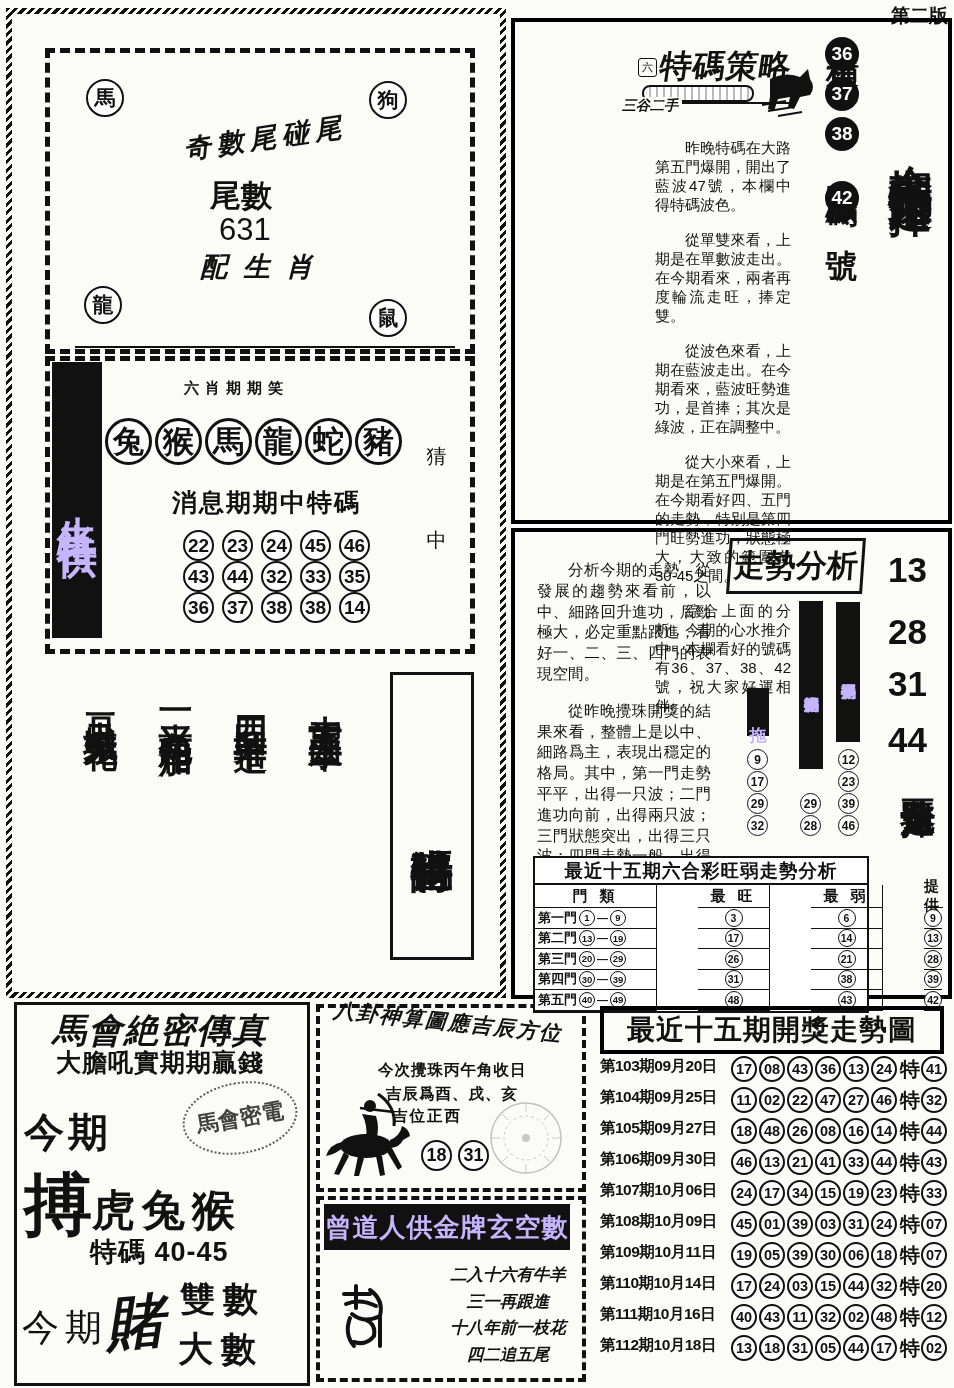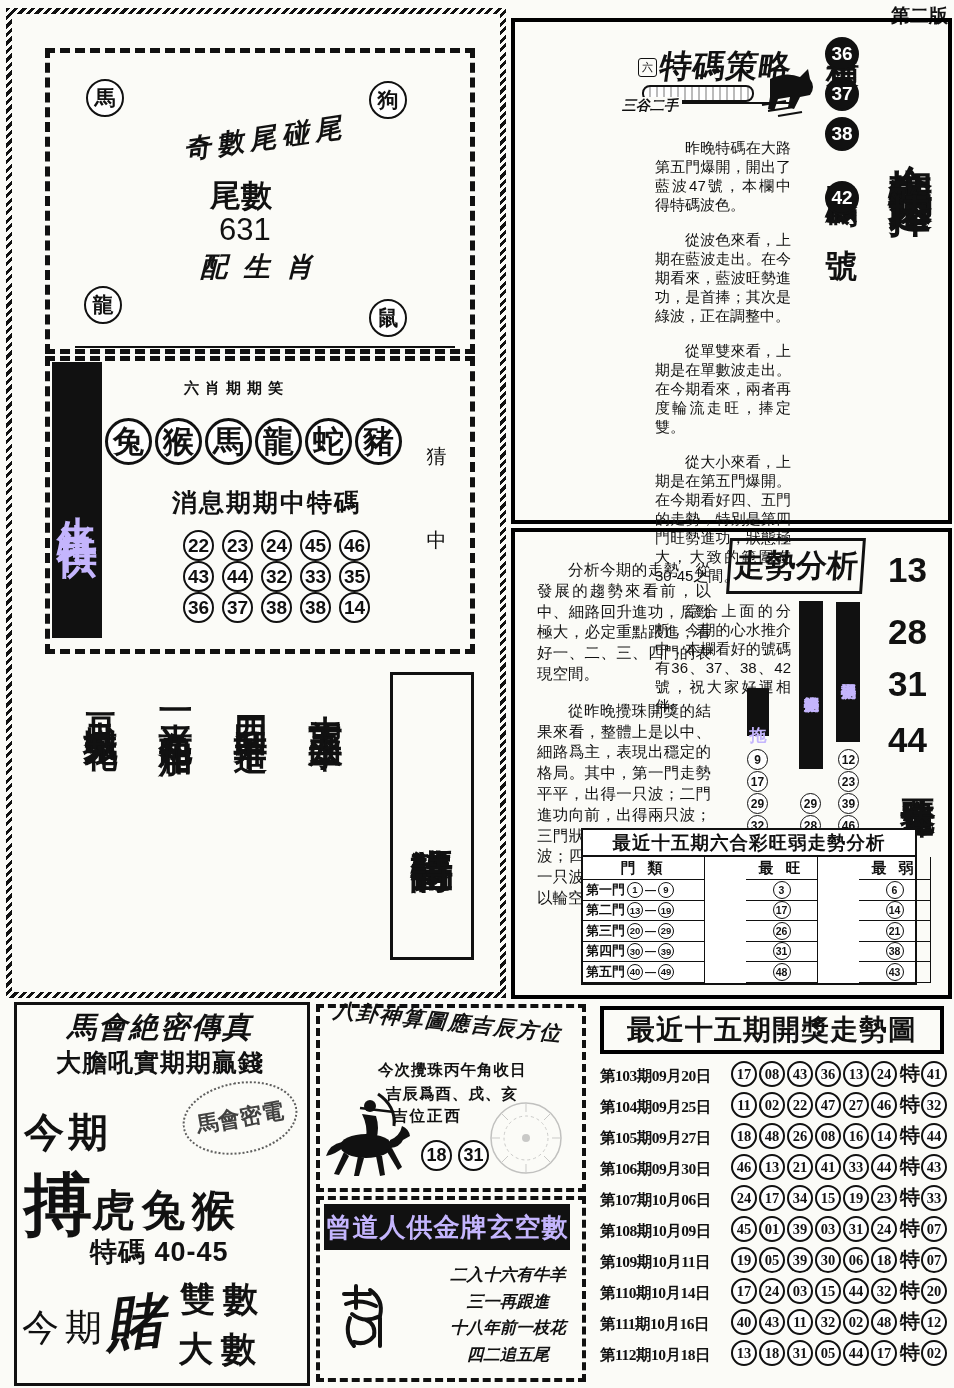--- a/index.html
+++ b/index.html
@@ -40,21 +40,21 @@
   .an-title{border-bottom:2px solid #111;font-size:18.5px;font-weight:900;text-align:center;
             height:25px;line-height:25px;letter-spacing:1px;}
   .an-grid{display:grid;grid-template-columns:122px 72px 72px 1fr;gap:41px;}
   .an-cell{border-right:1.5px solid #111;border-bottom:1.5px solid #111;display:flex;
            align-items:center;justify-content:center;gap:2px;}
   .an-cell:nth-child(4n){border-right:none;}
   .an-hd{font-size:15px;font-weight:bold;height:22px;letter-spacing:4px;}
   .an-row-cell{height:19.5px;font-size:13px;font-weight:bold;}
   .an-gate{justify-content:flex-start;padding-left:3px;}
   
-  .res-row{display:flex;align-items:flex-end;height:31px;font-family:Liberation Serif, serif;}
+  .res-row{display:flex;align-items:flex-start;height:31px;}
   .res-label{width:131px;font-size:15.5px;font-weight:bold;letter-spacing:-0.5px;white-space:nowrap;}
   .res-te{font-size:20px;font-weight:900;margin:0 1px;}
   .num-row{display:flex;}
   .poem-line{height:285px;font-size:34px;font-weight:700;letter-spacing:4px;}
   .seal{border:2.5px dotted #444;border-radius:50%;display:flex;align-items:center;
         justify-content:center;color:#222;opacity:.85;}
 </style>
 </head>
 <body>
 
@@ -113,21 +113,21 @@
       <span class="c c-num">14</span>
     </div>
 
   <div class="abs solidbox vt ctr xb serif" style="left:390px;top:672px;width:78px;height:282px;font-size:42px;display:flex;align-items:center;justify-content:center;">猜生肖特碼詩</div>
   <div class="abs vt serif poem-line" style="left:302px;top:688px;">十望三五山水翠</div>
   <div class="abs vt serif poem-line" style="left:227px;top:690px;">四二回升三十追</div>
   <div class="abs vt serif poem-line" style="left:152px;top:692px;">一光三色两相加</div>
   <div class="abs vt serif poem-line" style="left:77px;top:686px;">三月山城未见花</div>
 
   <div class="abs solidbox" style="left:14px;top:1002px;width:290px;height:378px;"></div>
-  <div class="abs xb ctr" style="left:20px;top:1008px;width:280px;font-size:29px;font-style:italic;letter-spacing:2px;">馬會絶密傳真</div>
+  <div class="abs xb ctr" style="left:20px;top:1008px;width:280px;font-size:34px;font-style:italic;letter-spacing:2px;">馬會絶密傳真</div>
   <div class="abs b ctr" style="left:18px;top:1046px;width:284px;font-size:25px;letter-spacing:1px;">大膽吼實期期贏錢</div>
   <div class="abs xb" style="left:24px;top:1105px;font-size:40px;letter-spacing:4px;">今期</div>
   <div class="abs seal b" style="left:182px;top:1082px;width:112px;height:68px;font-size:22px;transform:rotate(-10deg);">馬會密電</div>
   <div class="abs xb" style="left:24px;top:1160px;font-size:68px;">搏</div>
   <div class="abs xb" style="left:92px;top:1182px;font-size:43px;letter-spacing:7px;">虎兔猴</div>
   <div class="abs b" style="left:90px;top:1234px;font-size:27px;letter-spacing:1px;">特碼 40-45</div>
   <div class="abs" style="left:22px;top:1303px;font-size:37px;font-weight:500;letter-spacing:6px;">今期</div>
   <div class="abs xb serif" style="left:106px;top:1284px;font-size:58px;font-style:italic;transform:rotate(-5deg);">賭</div>
   <div class="abs xb" style="left:180px;top:1276px;font-size:35px;letter-spacing:8px;">雙數</div>
   <div class="abs xb" style="left:178px;top:1326px;font-size:35px;letter-spacing:8px;">大數</div>
@@ -205,22 +205,22 @@
       <g stroke="#111" stroke-width="2">
           <line x1="2" y1="40" x2="26" y2="36"></line>
           <line x1="8" y1="46" x2="34" y2="42"></line>
           <line x1="18" y1="51" x2="42" y2="47"></line>
         </g>
     </svg>
   </div>
 
   <div id="strategy-article" class="abs art" style="left:639px;top:122px;width:168px;">
       <p>昨晚特碼在大路第五門爆開，開出了藍波47號，本欄中得特碼波色。</p>
+      <p>從單雙來看，上期是在單數波走出。在今期看來，兩者再度輪流走旺，捧定雙。</p>
       <p>從波色來看，上期在藍波走出。在今期看來，藍波旺勢進功，是首捧；其次是綠波，正在調整中。</p>
-      <p>從單雙來看，上期是在單數波走出。在今期看來，兩者再度輪流走旺，捧定雙。</p>
       <p>從大小來看，上期是在第五門爆開。在今期看好四、五門的走勢，特別是第四門旺勢進功，狀態極大，大致的範圍在30-45之間。</p>
       <p>綜合上面的分析，今期的心水推介中，本欄看好的號碼有36、37、38、42號，祝大家好運相伴。</p>
     </div>
 
   <div class="abs" style="left:818px;top:26px;width:48px;display:flex;flex-direction:column;align-items:center;">
     <span class="vt xb" style="font-size:33px;letter-spacing:4px;">精選</span>
 
     <span class="picks" style="display:flex;flex-direction:column;align-items:center;">
         <span class="c c-fill">36</span>
         <span class="c c-fill">37</span>
@@ -253,21 +253,21 @@
   <span class="abs c c-sm" style="left:747px;top:771px;">17</span>
   <span class="abs c c-sm" style="left:747px;top:793px;">29</span>
   <span class="abs c c-sm" style="left:747px;top:815px;">32</span>
   <span class="abs c c-sm" style="left:800px;top:793px;">29</span>
   <span class="abs c c-sm" style="left:800px;top:815px;">28</span>
   <span class="abs c c-sm" style="left:838px;top:749px;">12</span>
   <span class="abs c c-sm" style="left:838px;top:771px;">23</span>
   <span class="abs c c-sm" style="left:838px;top:793px;">39</span>
   <span class="abs c c-sm" style="left:838px;top:815px;">46</span>
 
-  <div class="abs an-table" style="left:533px;top:828px;width:332px;margin-left:48px;">
+  <div class="abs an-table" style="left:533px;top:856px;width:332px;">
     <div class="an-title">最近十五期六合彩旺弱走勢分析</div>
     <div class="an-grid">
       <div class="an-cell an-hd">門 類</div>
       <div class="an-cell an-hd">最 旺</div>
       <div class="an-cell an-hd">最 弱</div>
       <div class="an-cell an-hd">提 供</div>
     </div>
     <div>
         <div class="an-grid">
           <div class="an-cell an-row-cell an-gate">

